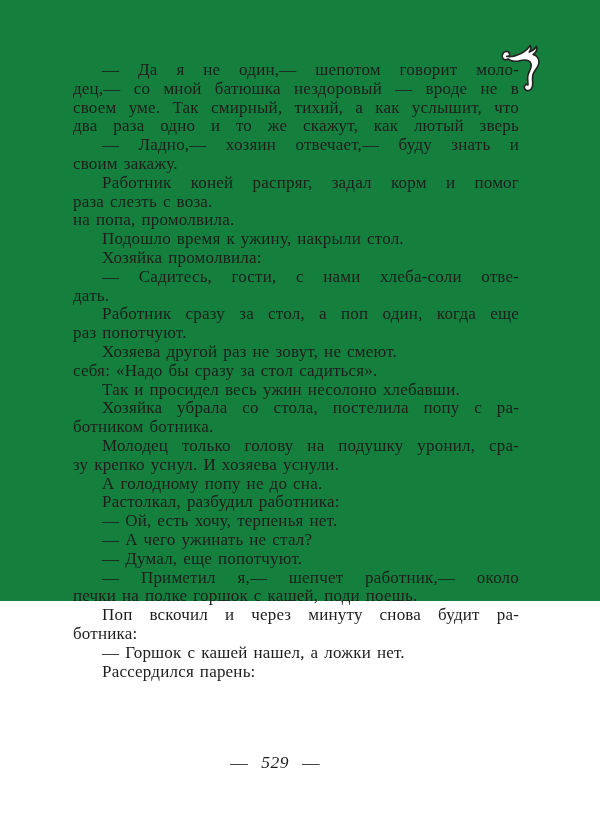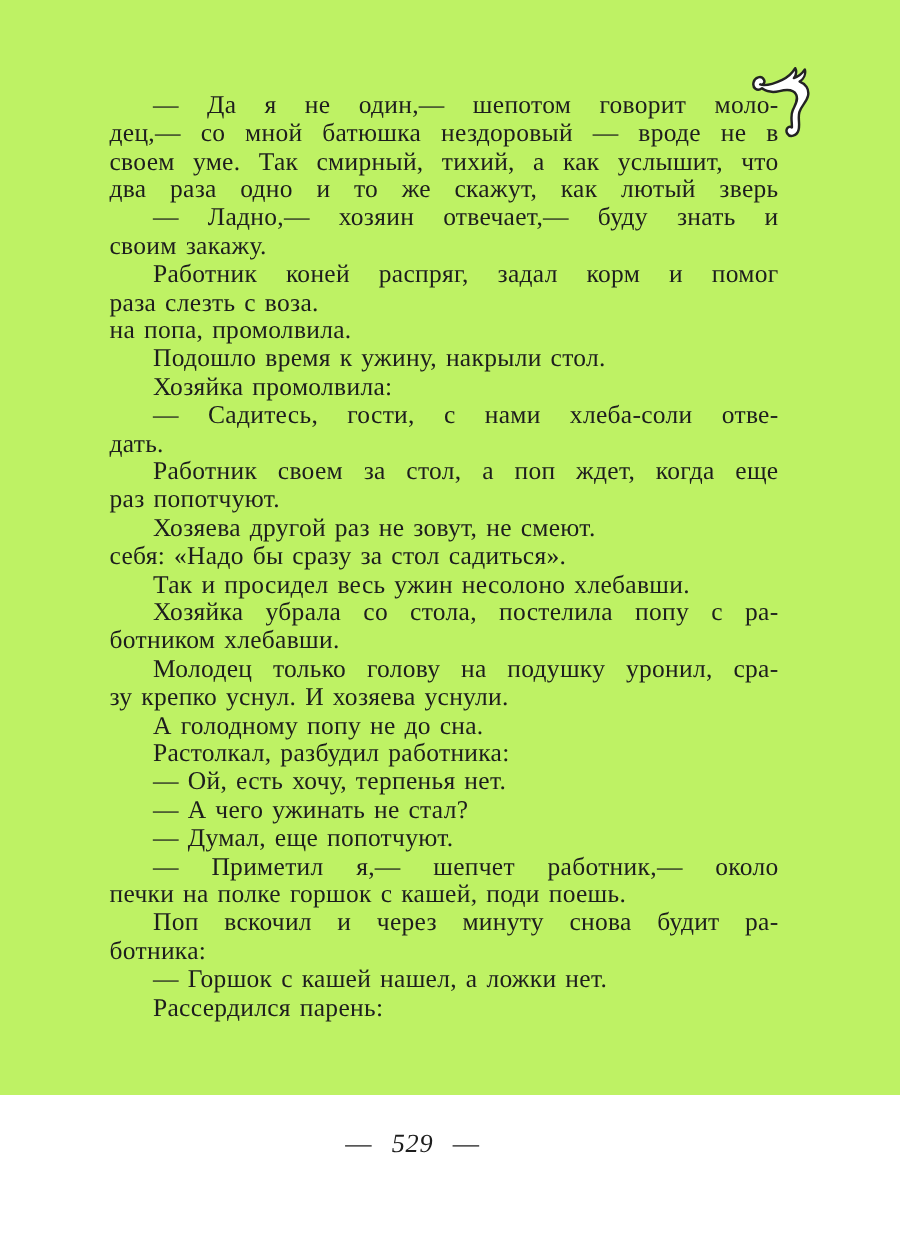--- a/index.html
+++ b/index.html
@@ -6,22 +6,22 @@
     margin: 0;
     padding: 0;
     width: 600px;
     height: 830px;
     background: #ffffff;
     overflow: hidden;
   }
   .book-page {
     position: relative;
     width: 600px;
-    height: 730px;
-    background: #bef264;
+    height: 601px;
+    background: #15803d;
     font-family: "Liberation Serif", "DejaVu Serif", serif;
     color: #1d1d1d;
   }
   .ornament {
     position: absolute;
     left: 496px;
     top: 44px;
     width: 50px;
     height: 50px;
   }
@@ -95,27 +95,27 @@
       <div class="line justify">два раза одно и то же скажут, как лютый зверь</div>
       <div class="line indent justify">— Ладно,— хозяин отвечает,— буду знать и</div>
       <div class="line">своим закажу.</div>
       <div class="line indent justify">Работник коней распряг, задал корм и помог</div>
       <div class="line">раза слезть с воза.</div>
       <div class="line">на попа, промолвила.</div>
       <div class="line indent">Подошло время к ужину, накрыли стол.</div>
       <div class="line indent">Хозяйка промолвила:</div>
       <div class="line indent justify">— Садитесь, гости, с нами хлеба-соли отве-</div>
       <div class="line">дать.</div>
-      <div class="line indent justify">Работник своем за стол, а поп ждет, когда еще</div>
+      <div class="line indent justify">Работник сразу за стол, а поп один, когда еще</div>
       <div class="line">раз попотчуют.</div>
       <div class="line indent">Хозяева другой раз не зовут, не смеют.</div>
       <div class="line">себя: «Надо бы сразу за стол садиться».</div>
       <div class="line indent">Так и просидел весь ужин несолоно хлебавши.</div>
       <div class="line indent justify">Хозяйка убрала со стола, постелила попу с ра-</div>
-      <div class="line">ботником хлебавши.</div>
+      <div class="line">ботником ботника.</div>
       <div class="line indent justify">Молодец только голову на подушку уронил, сра-</div>
       <div class="line">зу крепко уснул. И хозяева уснули.</div>
       <div class="line indent">А голодному попу не до сна.</div>
       <div class="line indent">Растолкал, разбудил работника:</div>
       <div class="line indent">— Ой, есть хочу, терпенья нет.</div>
       <div class="line indent">— А чего ужинать не стал?</div>
       <div class="line indent">— Думал, еще попотчуют.</div>
       <div class="line indent justify">— Приметил я,— шепчет работник,— около</div>
       <div class="line">печки на полке горшок с кашей, поди поешь.</div>
       <div class="line indent justify">Поп вскочил и через минуту снова будит ра-</div>

